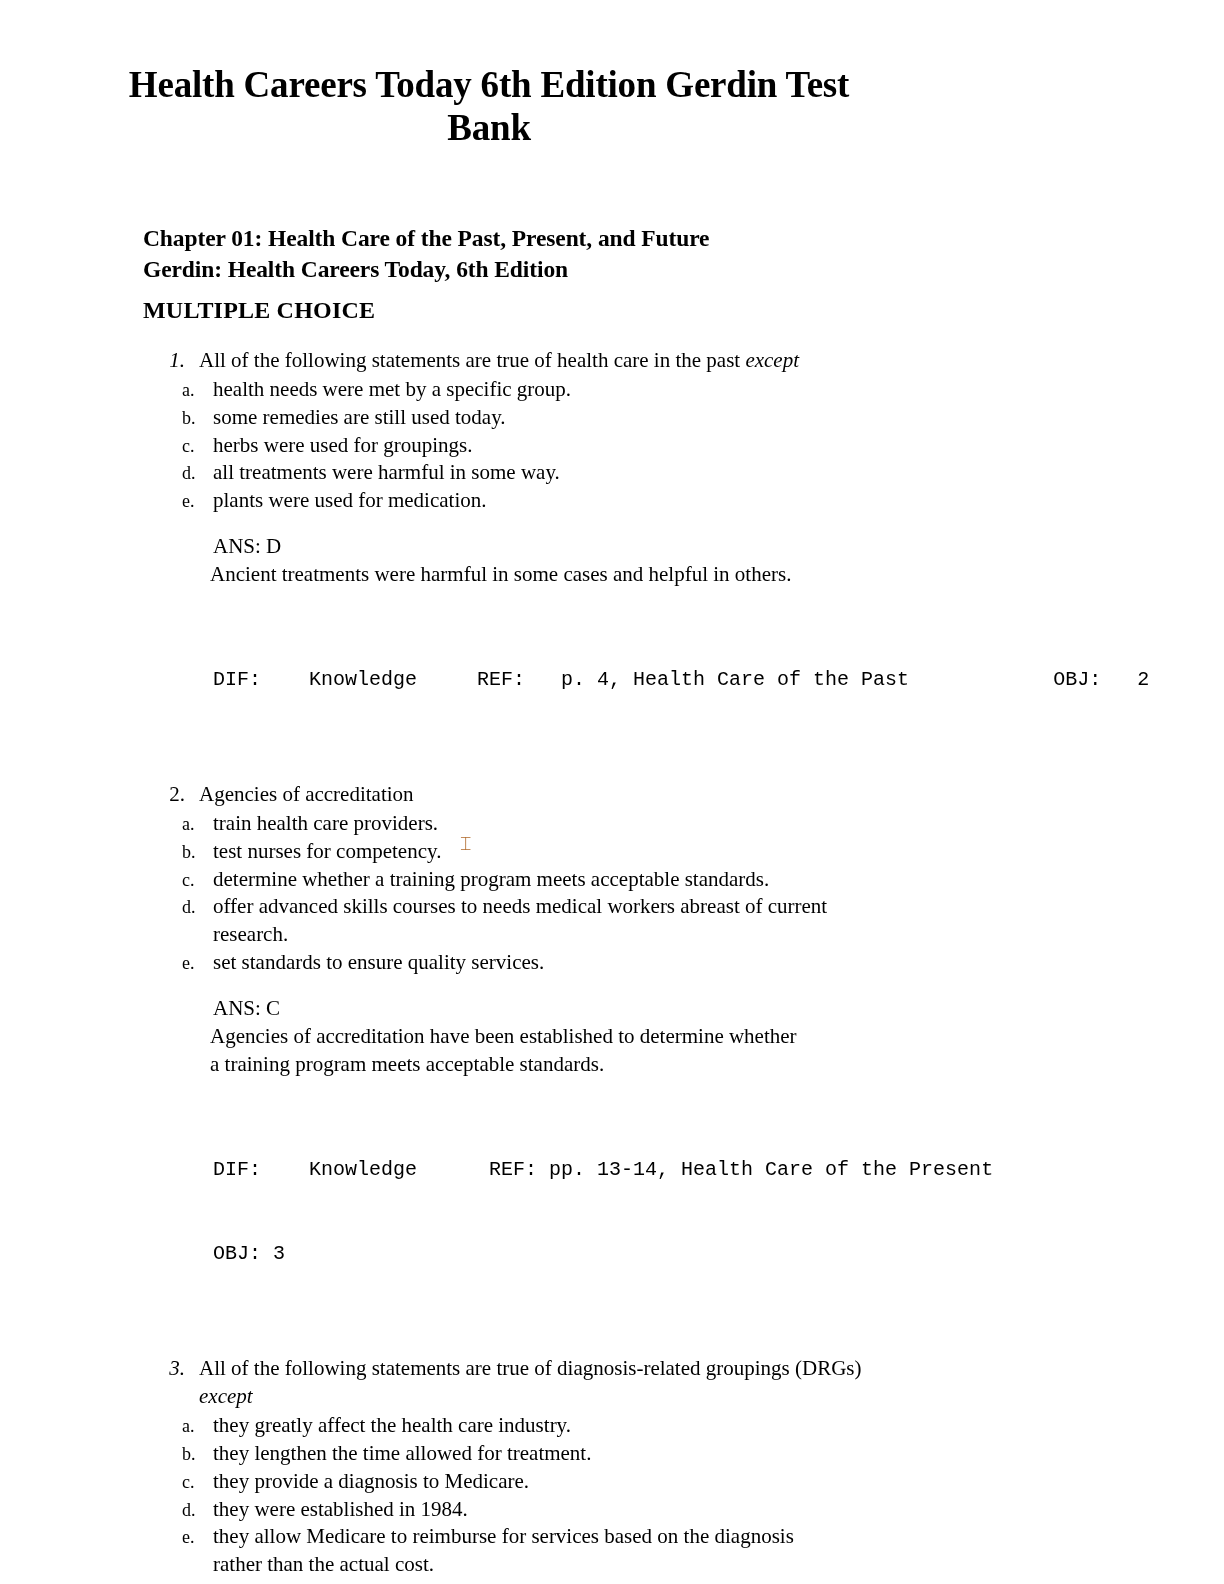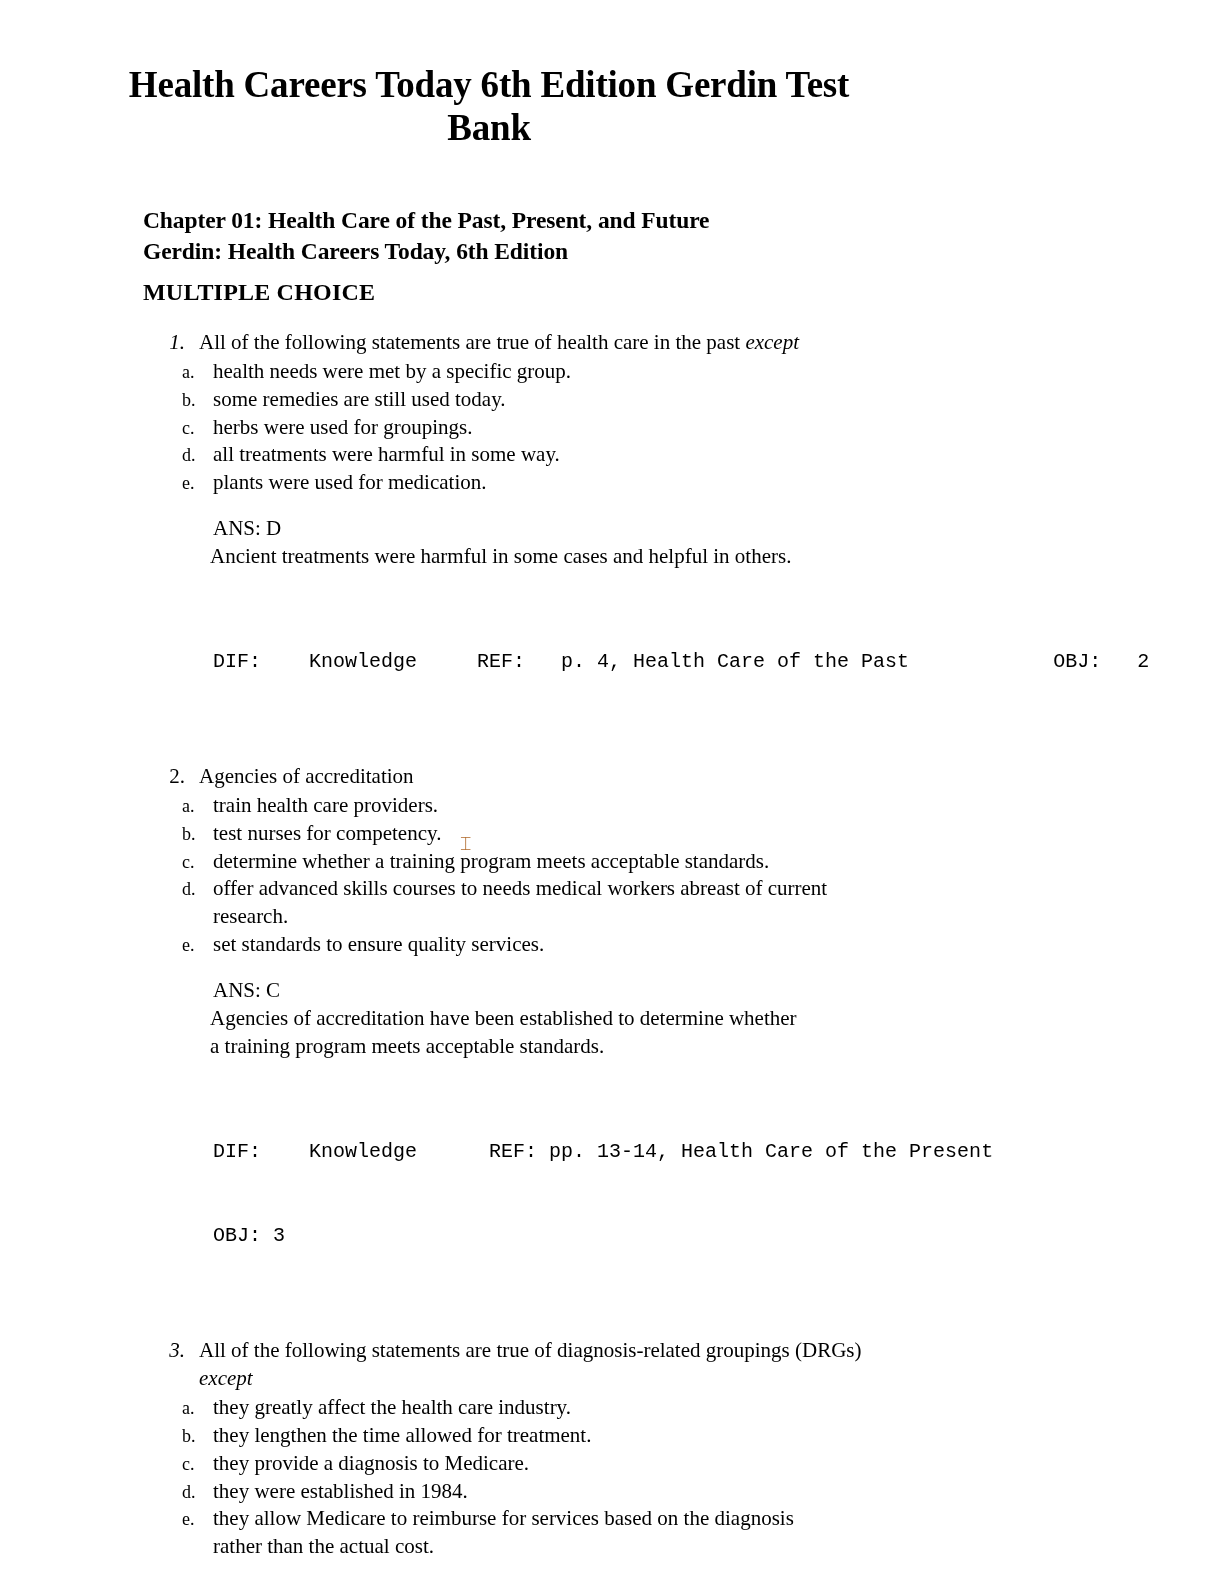--- a/index.html
+++ b/index.html
@@ -25,21 +25,21 @@
   .doc-title {
     font-size: 37px;
     font-weight: bold;
     text-align: center;
     letter-spacing: -0.2px;
     margin: 0 0 0 0;
     padding-top: 8px;
     font-family: "Liberation Serif", serif;
   }
   .chapter-block {
-    margin-top: 56px;
+    margin-top: 74px;
     margin-left: 53px;
   }
   .chapter-line {
     font-size: 23.5px;
     font-weight: bold;
     line-height: 1.32;
     letter-spacing: -0.1px;
   }
   .mc-head {
     font-size: 24px;

